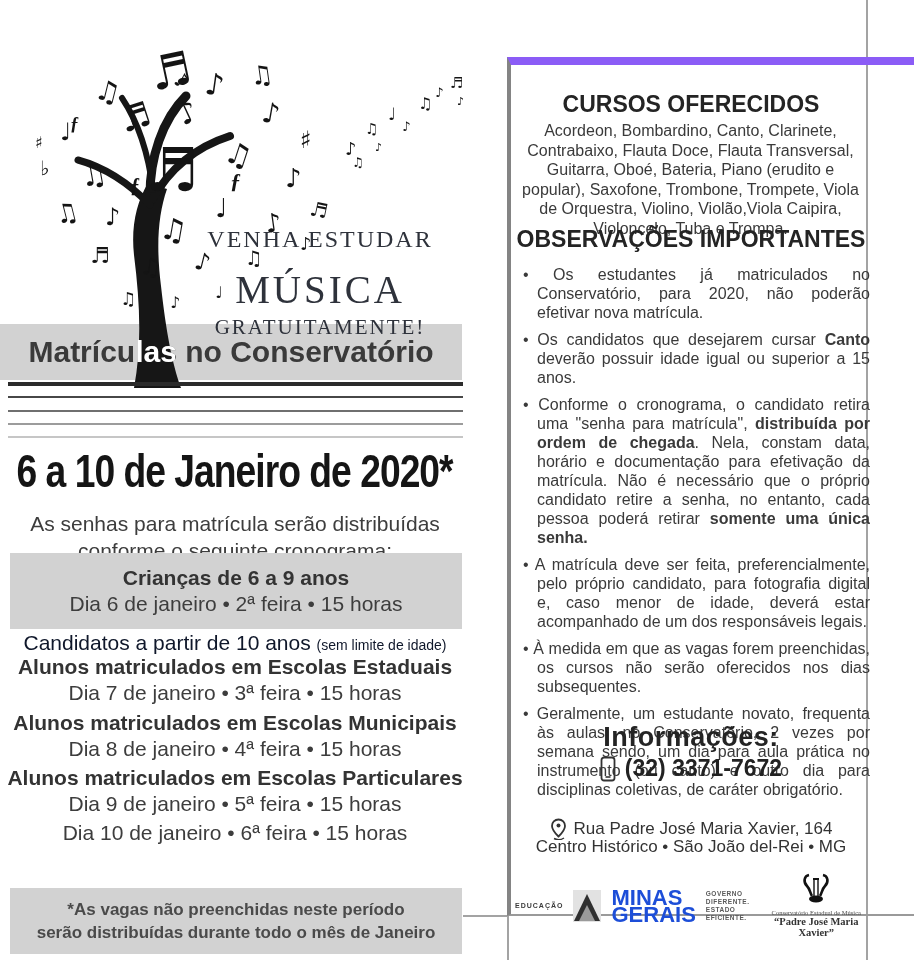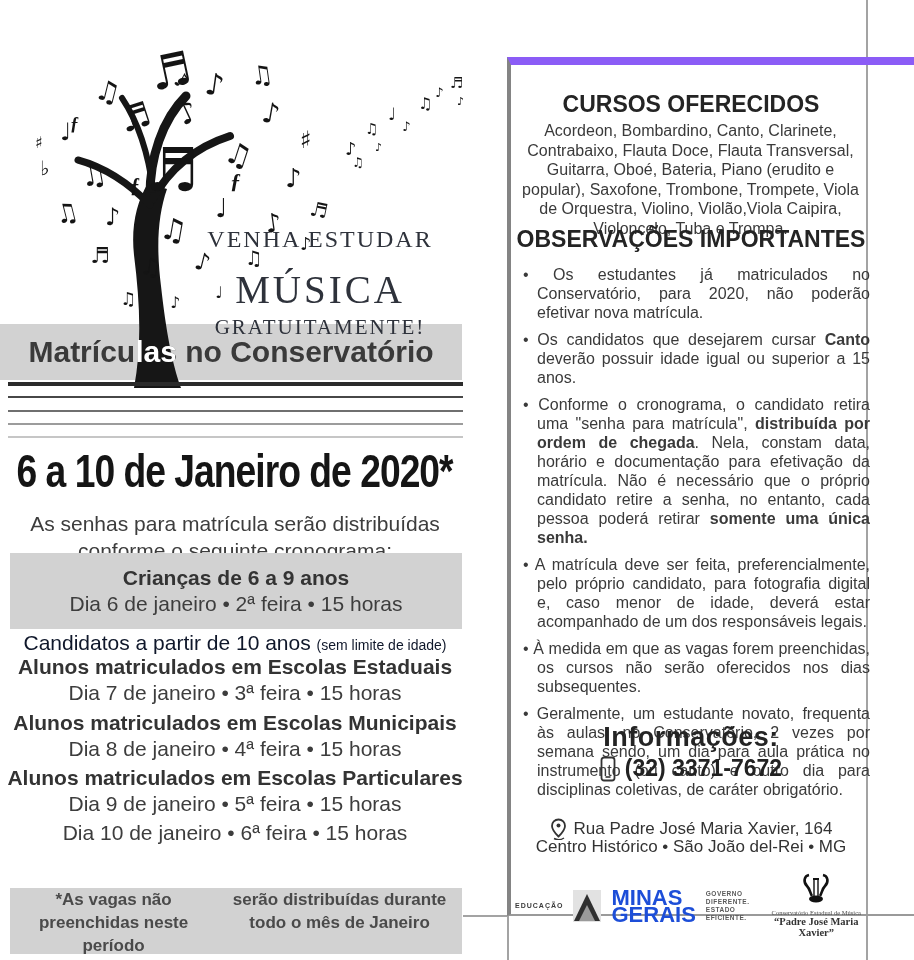--- a/index.html
+++ b/index.html
@@ -32,21 +32,21 @@
   .intro{position:absolute;left:0;top:510px;width:470px;text-align:center;
          font-size:21px;line-height:27px;color:#3d3d3d;}
   .sched-box{position:absolute;left:10px;top:553px;width:452px;height:76px;background:#d2d2d2;
       display:flex;flex-direction:column;justify-content:center;text-align:center;}
   .sched-title{font-size:21px;font-weight:bold;color:#333;line-height:26px;}
   .sched-line{font-size:21px;color:#3d3d3d;line-height:26px;}
   .pre-row{position:absolute;left:0;top:631px;width:470px;text-align:center;font-size:21px;color:#0f172a;}
   .pre-row .small{font-size:14px;}
   .sg{position:absolute;left:0;width:470px;text-align:center;}
   .footnote-box{position:absolute;left:10px;top:888px;width:452px;height:66px;background:#d2d2d2;
-      display:flex;flex-direction:row;justify-content:center;text-align:center;
+      display:flex;flex-direction:column;justify-content:center;text-align:center;
       font-size:17px;font-weight:bold;color:#4a4a4a;line-height:23px;}
   
   .vline-a{position:absolute;left:866px;top:0;width:2px;height:960px;background:#a3a3a3;z-index:0;}
   .vline-b{position:absolute;left:507px;top:915px;width:2px;height:45px;background:#a3a3a3;z-index:0;}
   .hseg{position:absolute;left:463px;top:915px;width:46px;height:2px;background:#a3a3a3;z-index:0;}
   
   .right-box{position:absolute;left:507px;top:57px;width:407px;height:859px;box-sizing:border-box;
       border-top:8px solid #8b5cf6;border-left:4px solid #848484;border-bottom:2px solid #9a9a9a;z-index:1;}
   .rb-abs{position:absolute;}
   .sec-title{font-weight:bold;font-size:23px;color:#242424;text-align:center;width:100%;letter-spacing:0;}

